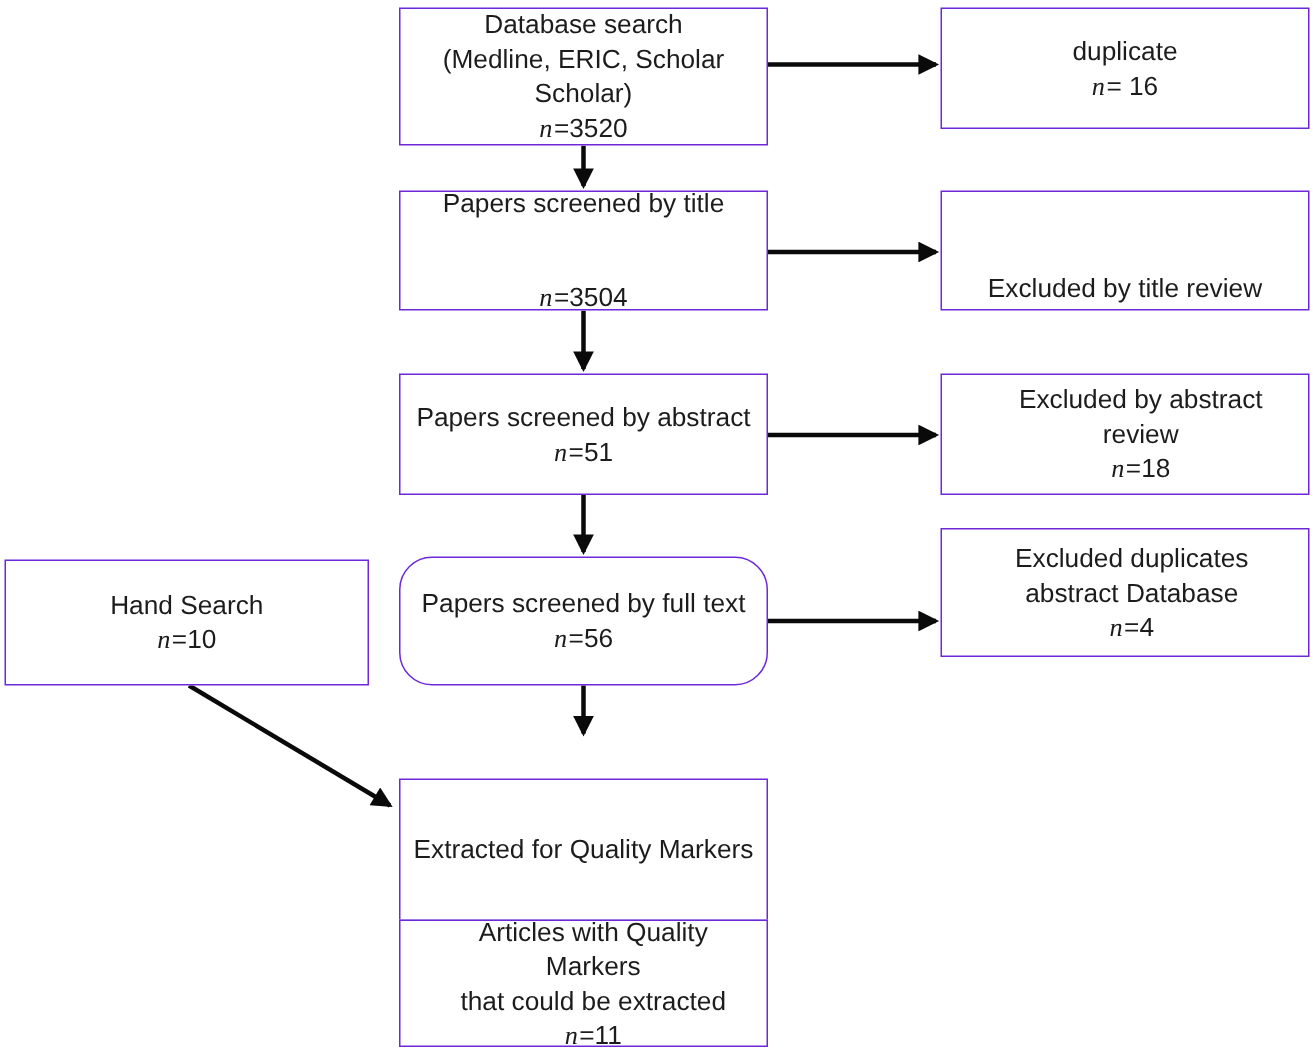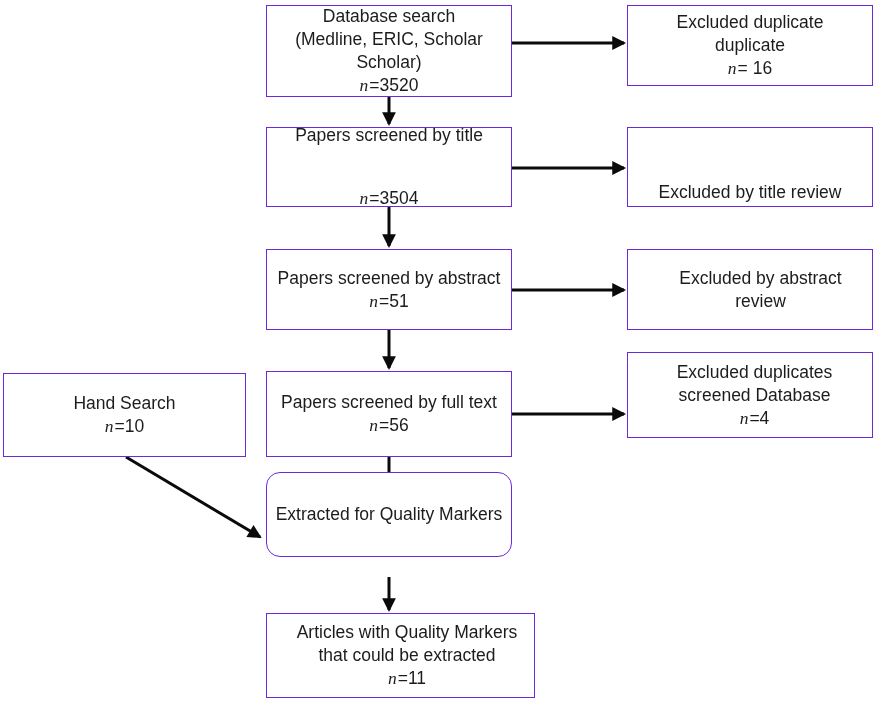--- a/index.html
+++ b/index.html
@@ -40,23 +40,23 @@
   .box .line { width: 100%; }
   .box .nline i {
     font-style: italic;
     font-family: "Liberation Serif", serif;
     margin-right: 1px;
   }
   
   #box-database-search            { left: 266px; top:   5px; width: 246px; height: 92px; }
   #box-screened-title             { left: 266px; top: 127px; width: 246px; height: 80px; gap: 40px; }
   #box-screened-abstract          { left: 266px; top: 249px; width: 246px; height: 81px; }
-  #box-screened-fulltext          { left: 266px; top: 371px; width: 246px; height: 86px; }
-  #box-extracted                  { left: 266px; top: 472px; width: 246px; height: 85px; border-radius: 14px; }
-  #box-articles                   { left: 266px; top: 613px; width: 269px; height: 85px; padding-left: 19px; }
+  #box-screened-fulltext          { left: 266px; top: 371px; width: 246px; height: 86px; border-radius: 22px; }
+  #box-extracted                  { left: 266px; top: 519px; width: 246px; height: 95px; }
+  #box-articles                   { left: 266px; top: 613px; width: 246px; height: 85px; padding-left: 19px; }
   
   #box-excluded-duplicate-refs    { left: 627px; top:   5px; width: 246px; height: 81px; }
   #box-excluded-title             { left: 627px; top: 127px; width: 246px; height: 80px; justify-content: flex-end; }
   #box-excluded-abstract          { left: 627px; top: 249px; width: 246px; height: 81px; padding-left: 27px; }
   #box-excluded-duplicates-db     { left: 627px; top: 352px; width: 246px; height: 86px; padding-left: 15px; }
   
   #box-hand-search                { left:   3px; top: 373px; width: 243px; height: 84px; align-items: center; }
 </style>
 </head>
 <body>
@@ -108,36 +108,36 @@
     <div class="line">Extracted for Quality Markers</div>
   </div>
 
   <div class="box" id="box-articles">
     <div class="line">Articles with Quality Markers</div>
     <div class="line">that could be extracted</div>
     <div class="line nline"><i>n</i><span>=11</span></div>
   </div>
 
   <div class="box" id="box-excluded-duplicate-refs">
-    <div class="line">Excluded duplicate</div>
     <div class="line">duplicate</div>
     <div class="line nline"><i>n</i><span>= 16</span></div>
   </div>
 
   <div class="box" id="box-excluded-title">
     <div class="line">Excluded by title review</div>
   </div>
 
   <div class="box" id="box-excluded-abstract">
     <div class="line">Excluded by abstract review</div>
+    <div class="line nline"><i>n</i><span>=18</span></div>
   </div>
 
   <div class="box" id="box-excluded-duplicates-db">
     <div class="line">Excluded duplicates</div>
-    <div class="line">screened Database</div>
+    <div class="line">abstract Database</div>
     <div class="line nline"><i>n</i><span>=4</span></div>
   </div>
 
   <div class="box" id="box-hand-search">
     <div class="line">Hand Search</div>
     <div class="line nline"><i>n</i><span>=10</span></div>
   </div>
 
 </div>
 

